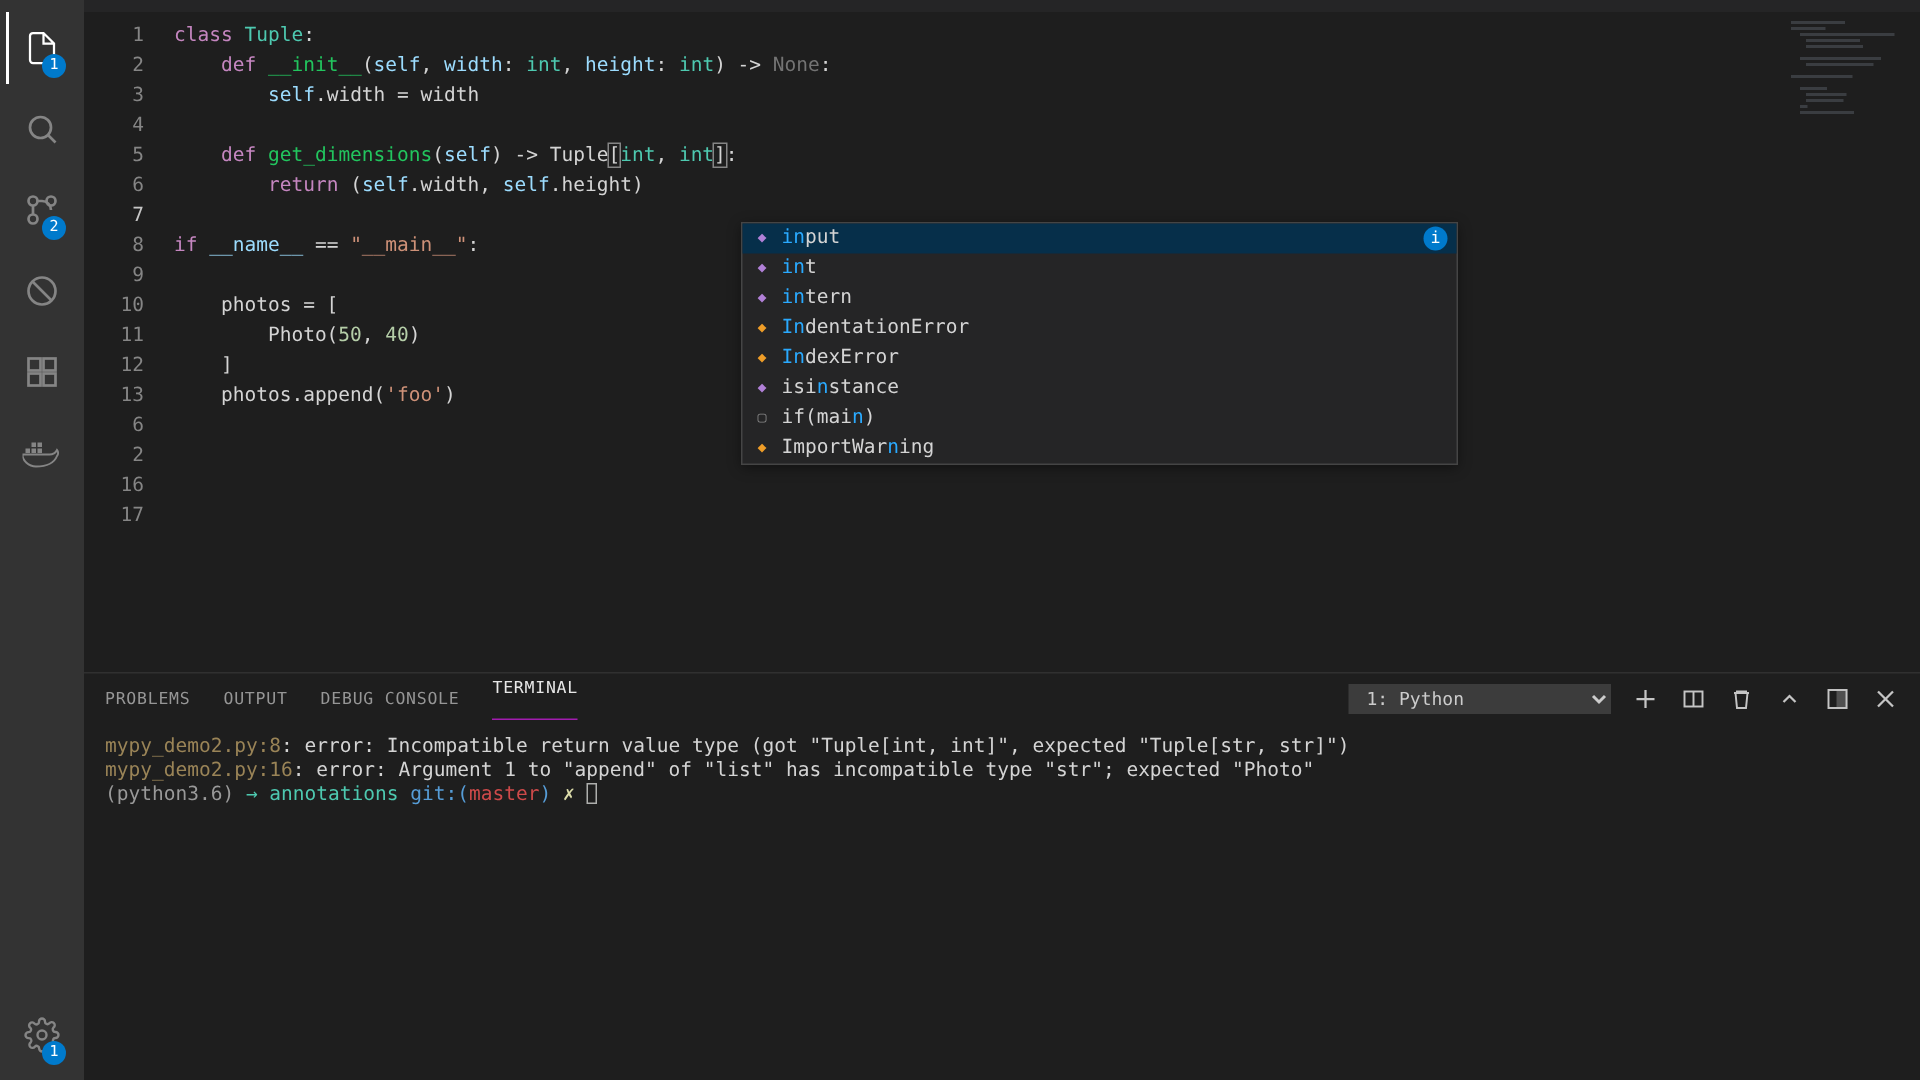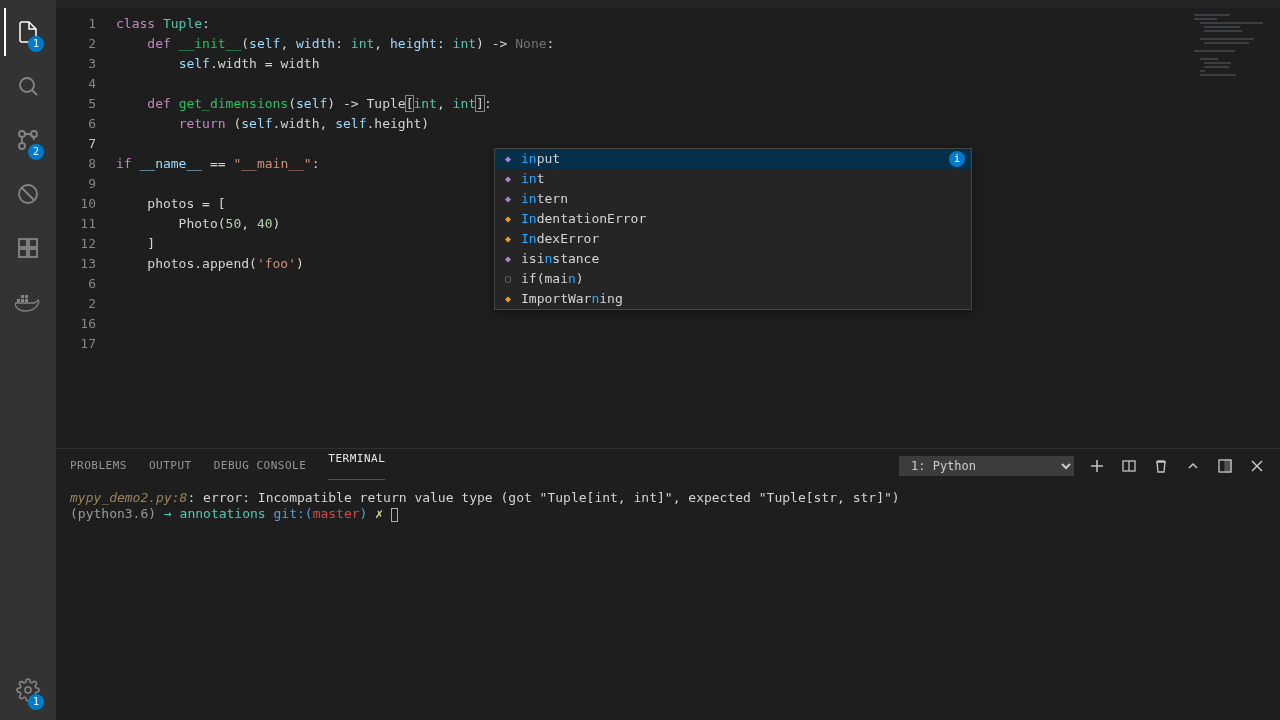--- a/index.html
+++ b/index.html
@@ -197,21 +197,21 @@
   flex: 1;
   padding: 8px 14px;
   font-size: 13px;
   line-height: 16px;
 }
 .t-green { color: #4ec9b0; }
 .t-blue { color: #569cd6; }
 .t-yellow { color: #dcdcaa; }
 .t-red { color: #ce4a4a; }
 .t-gray { color: #999; }
-.t-path { color: #9a8457; font-style: italic; }
+.t-path { color: #9a8457; }
 .cursor-block {
   display: inline-block;
   width: 7px; height: 14px;
   border: 1px solid #aeafad;
   vertical-align: middle;
 }
 svg { display: block; }
 </style>
 </head>
 <body>
@@ -407,16 +407,17 @@
         <span class="panel-action">
           <svg width="16" height="16" viewBox="0 0 16 16" stroke="currentColor" stroke-width="1.5" fill="none">
               <line x1="3" y1="3" x2="13" y2="13"></line>
               <line x1="13" y1="3" x2="3" y2="13"></line>
             </svg>
         </span>
       </div>
     </div>
     <div class="terminal-body">
       <div><span class="t-path">mypy_demo2.py:8</span>: error: Incompatible return value type (got "Tuple[int, int]", expected "Tuple[str, str]")</div>
+      <div><span class="t-path">mypy_demo2.py:16</span>: error: Argument 1 to "append" of "list" has incompatible type "str"; expected "Photo"</div>
       <div><span class="t-gray">(python3.6)</span> <span class="t-green">→</span>  <span class="t-green">annotations</span> <span class="t-blue">git:(</span><span class="t-red">master</span><span class="t-blue">)</span> <span class="t-yellow">✗</span> <span class="cursor-block"></span></div>
     </div>
   </div>
 </div>
 
 </body></html>

